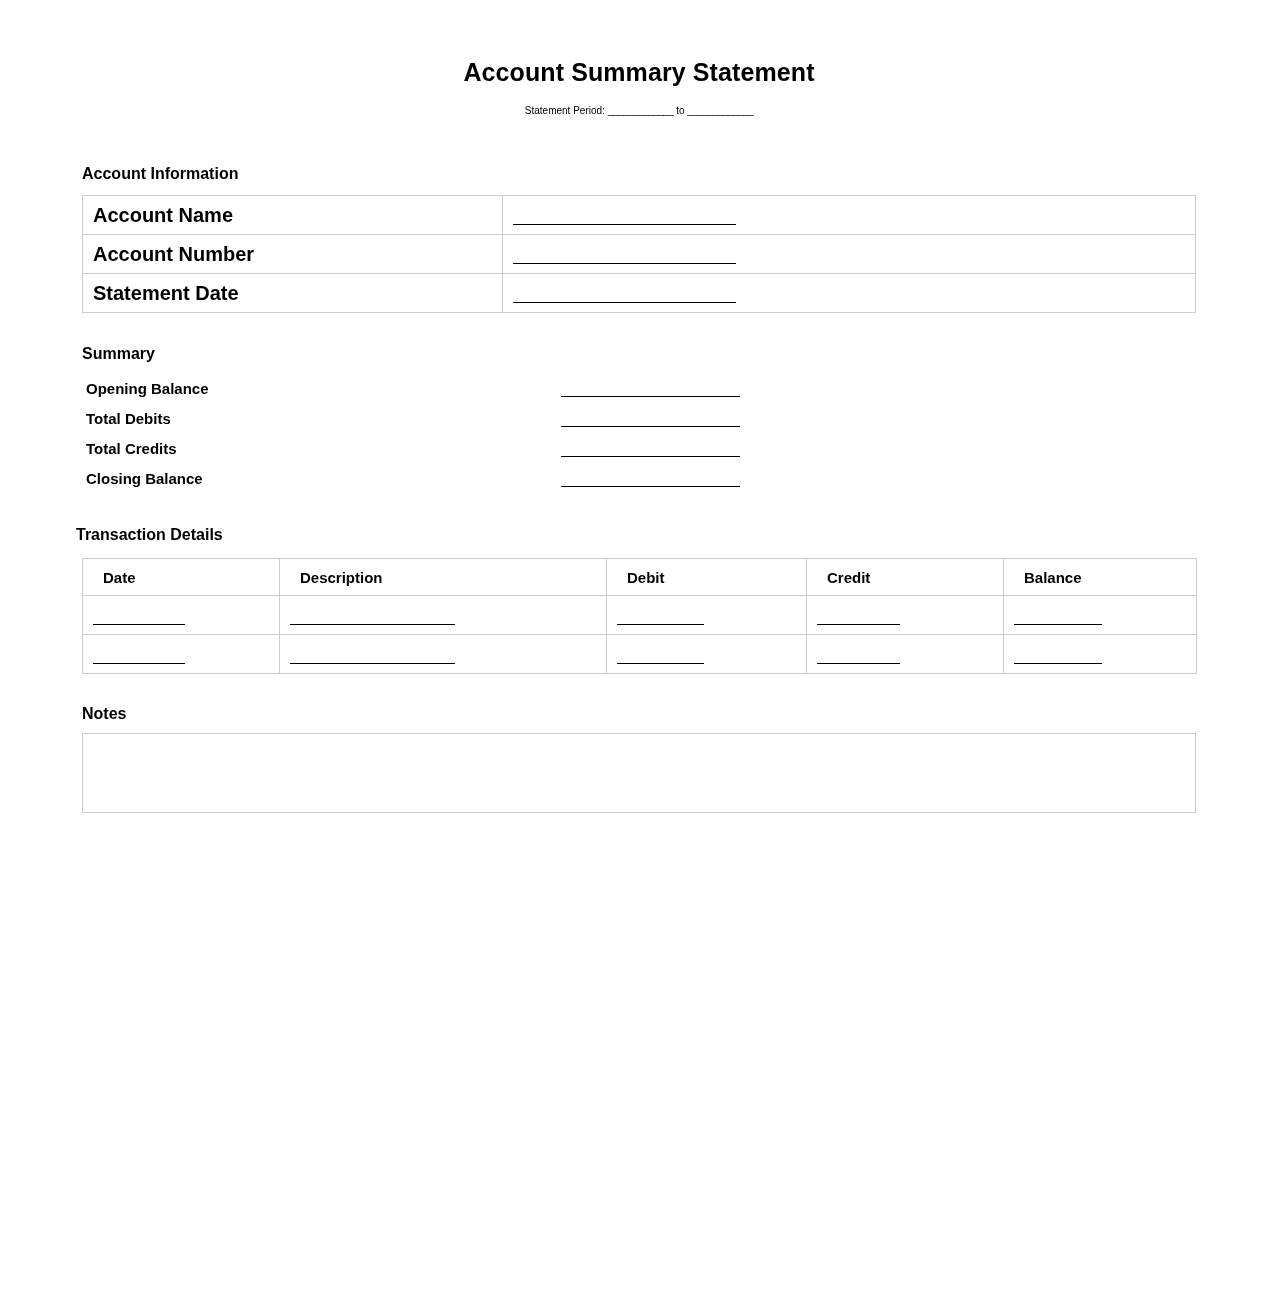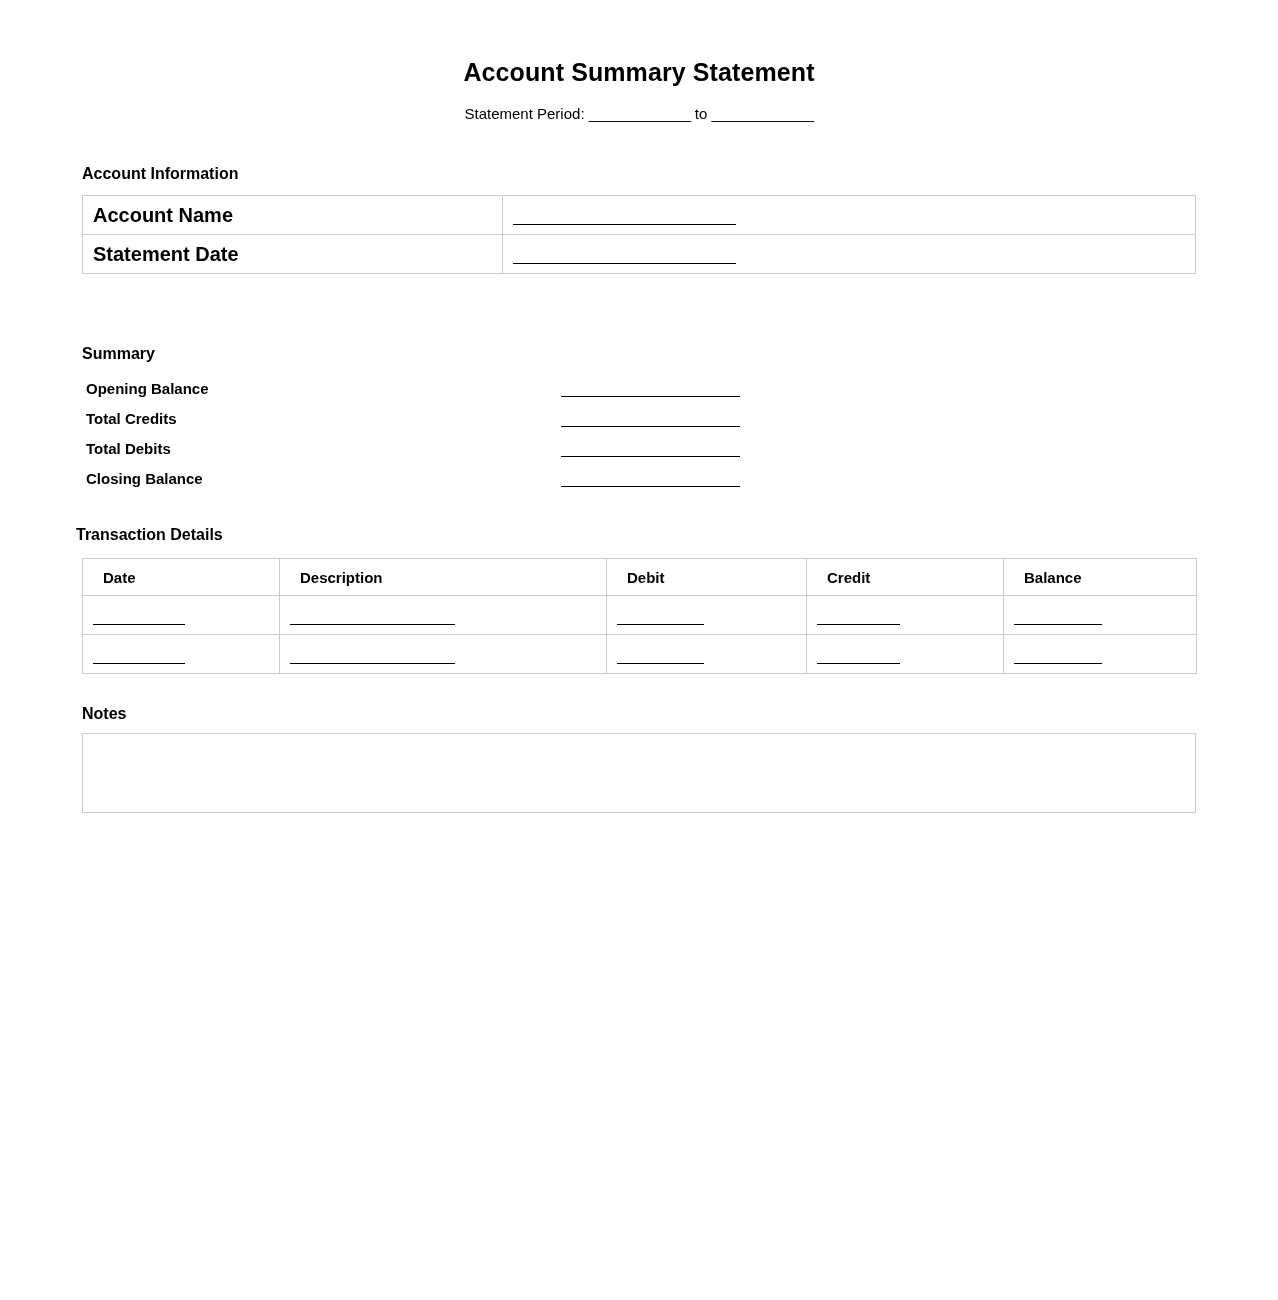--- a/index.html
+++ b/index.html
@@ -27,21 +27,21 @@
     padding-top: 58px;
     text-align: center;
     font-size: 25px;
     font-weight: bold;
     letter-spacing: 0.1px;
   }
   .period-line {
     margin: 0;
     padding-top: 18px;
     text-align: center;
-    font-size: 15px;
+    font-size: 10px;
     font-weight: normal;
     color: #000;
   }
   .period-line .blank {
     letter-spacing: -0.5px;
   }
 
   
   .section-heading {
     font-size: 16px;
@@ -210,44 +210,50 @@
 
   <table class="acct">
     <tbody>
       <tr>
         <td class="label">Account Name</td>
         <td class="value">
             <span class="rule"></span>
           </td>
       </tr>
       <tr>
+        <td class="label">Account Number</td>
+        <td class="value">
+            <span class="rule"></span>
+          </td>
+      </tr>
+      <tr>
         <td class="label">Statement Date</td>
         <td class="value">
             <span class="rule"></span>
           </td>
       </tr>
     </tbody>
   </table>
 
   <div class="section-heading summary-heading">Summary</div>
 
   <div class="summary-list">
     <div class="summary-row">
       <span class="sum-label">Opening Balance</span>
+      <span class="rule"></span>
+    </div>
+    <div class="summary-row">
+      <span class="sum-label">Total Debits</span>
       <span class="rule"></span>
     </div>
     <div class="summary-row">
       <span class="sum-label">Total Credits</span>
       <span class="rule"></span>
     </div>
     <div class="summary-row">
-      <span class="sum-label">Total Debits</span>
-      <span class="rule"></span>
-    </div>
-    <div class="summary-row">
       <span class="sum-label">Closing Balance</span>
       <span class="rule"></span>
     </div>
   </div>
 
   <div class="section-heading tx-heading">Transaction Details</div>
 
   <table class="tx">
     <thead>
       <tr>

